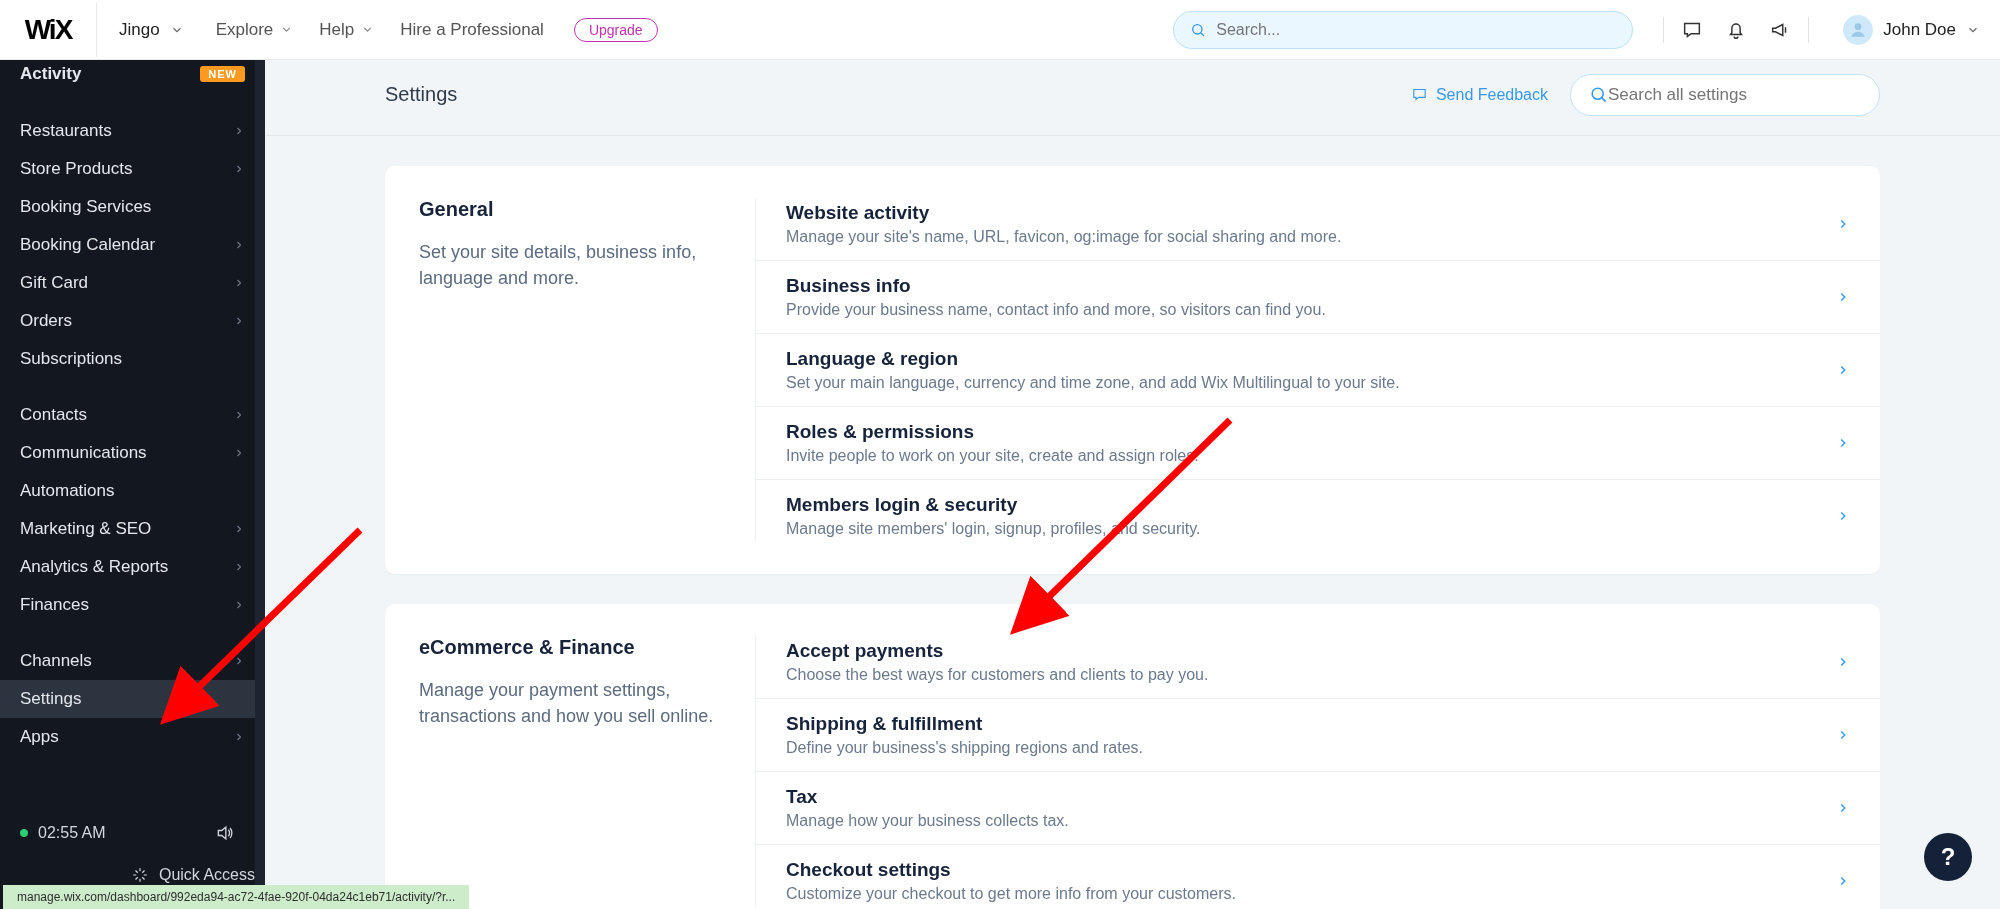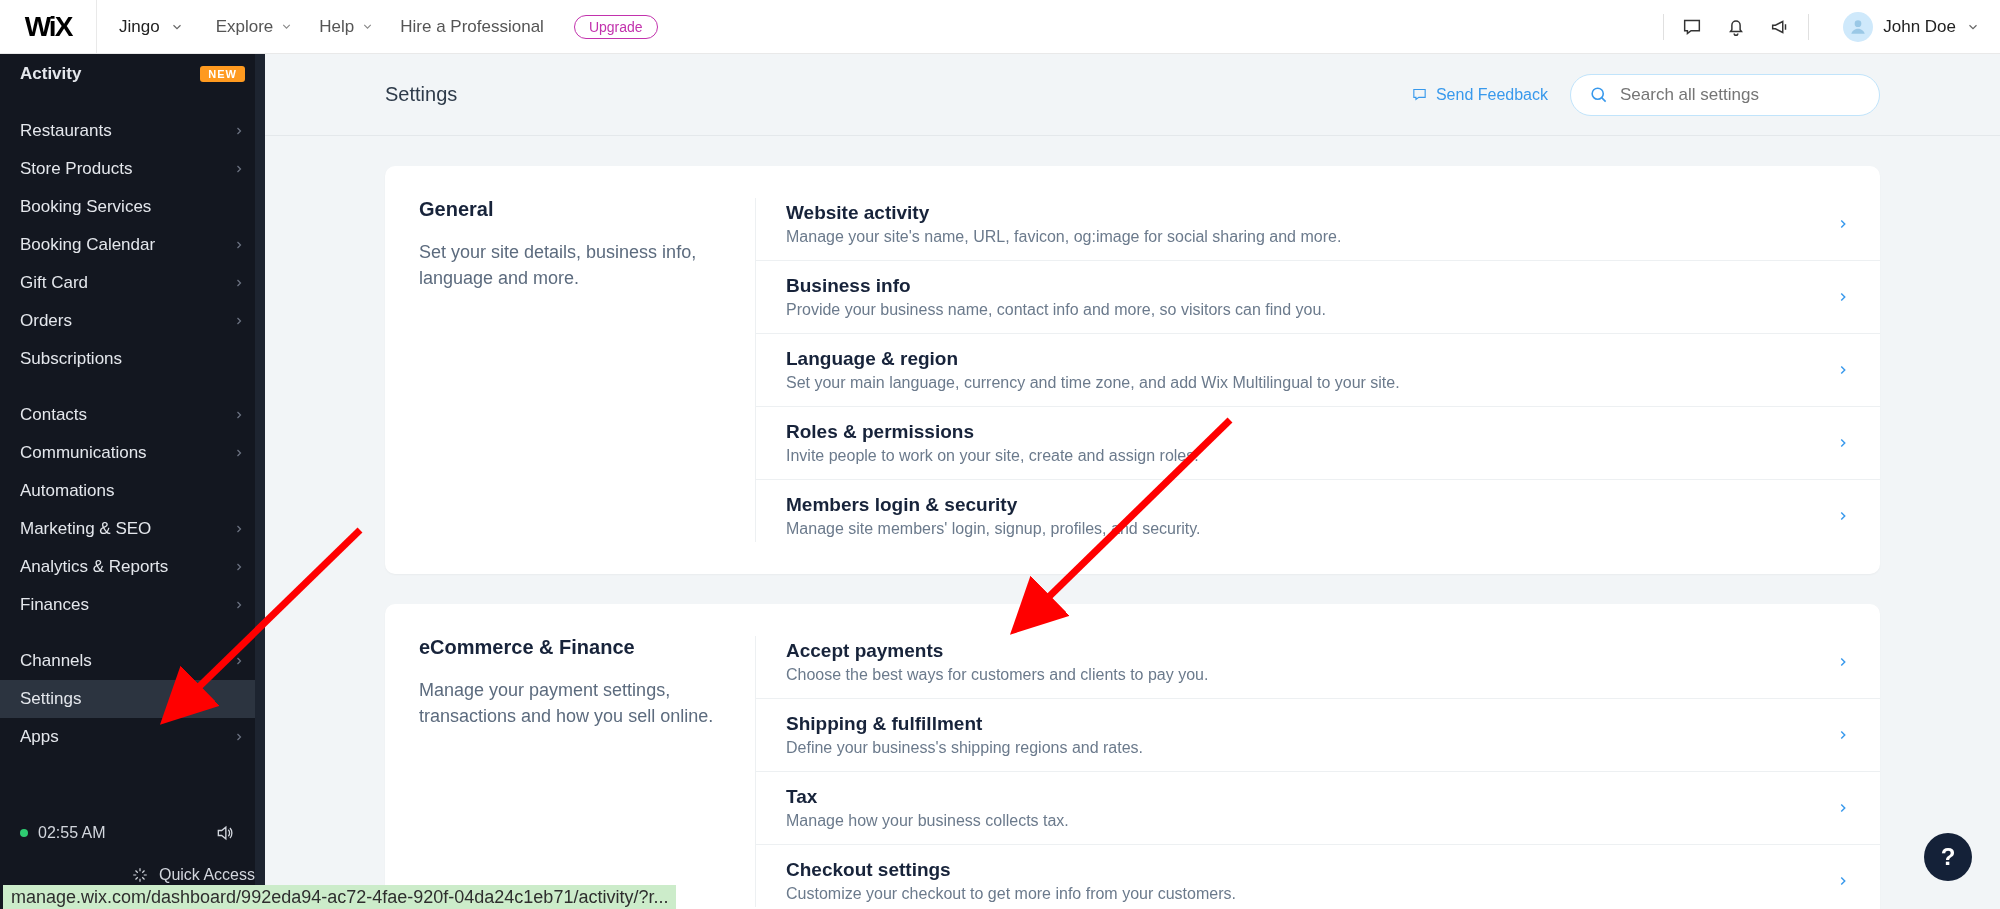--- a/index.html
+++ b/index.html
@@ -1,18 +1,18 @@
 <!DOCTYPE html>
 <html><head>
 <meta charset="utf-8">
 <style>
   *{box-sizing:border-box;margin:0;padding:0;font-family:"Helvetica Neue",Arial,sans-serif}
   body{background:#fff;width:2000px;height:909px;overflow:hidden;position:relative}
   
-  .topbar{height:54px;border-bottom:1px solid #e9e9e9;display:flex;align-items:center;position:relative;z-index:10;background:#fff}
+  .topbar{height:60px;border-bottom:1px solid #e9e9e9;display:flex;align-items:center;position:relative;z-index:10;background:#fff}
   .logo-box{width:97px;height:54px;display:flex;align-items:center;justify-content:center;font-family:Arial,sans-serif;font-weight:900;font-size:28px;letter-spacing:-2px;color:#000;border-right:1px solid #e9e9e9}
   .site-switch{display:flex;align-items:center;gap:10px;padding:0 22px;font-size:17px;color:#222;cursor:pointer}
   .site-switch svg{width:14px;height:14px;stroke:#666}
   .tmenu{display:flex;align-items:center;gap:26px;padding-left:10px}
   .tmenu-item{display:flex;align-items:center;gap:7px;font-size:17px;color:#555;cursor:pointer}
   .tmenu-item svg{width:13px;height:13px;stroke:#888}
   .upgrade{border:1.5px solid #c232ad;color:#c232ad;border-radius:14px;padding:3px 14px;font-size:14px;font-weight:500;cursor:pointer;margin-left:4px}
   .spacer{flex:1}
   .top-search{width:460px;height:38px;border:1px solid #bde1f3;background:#eaf7fe;border-radius:19px;display:flex;align-items:center;gap:10px;padding:0 16px;margin-right:24px}
   .top-search input{flex:1;border:none;outline:none;background:transparent;font-size:16px;color:#666}
@@ -32,29 +32,29 @@
   .sb-row.head .badge{background:#ff9a1f;color:#fff;font-size:11px;font-weight:700;letter-spacing:1px;border-radius:3px;padding:2px 8px}
   .sb-row .chev{width:12px;height:12px;stroke:#6b7280}
   .sb-row.active{background:#2c3440}
   .sb-sep{height:18px}
   .sb-footer{position:absolute;left:0;right:10px;bottom:56px;height:40px;display:flex;align-items:center;justify-content:space-between;padding:0 20px;font-size:16px;color:#d2d6dd}
   .sb-footer .dot{width:8px;height:8px;border-radius:50%;background:#2ecc71}
   .sb-footer .left{display:flex;align-items:center;gap:10px}
   .sb-footer .vol{width:20px;height:20px;stroke:#d2d6dd;fill:none}
   .sb-qa{position:absolute;left:0;right:10px;bottom:14px;height:40px;display:flex;align-items:center;justify-content:flex-end;gap:10px;font-size:16px;color:#d2d6dd;cursor:pointer}
   .sb-qa svg{width:18px;height:18px;stroke:#d2d6dd;fill:none}
-  .urlbar{position:absolute;left:3px;bottom:0;height:24px;background:#ccecca;color:#2e2e2e;font-size:18px;padding:2px 8px;font-family:Arial;display:flex;align-items:center;z-index:6}
+  .urlbar{position:absolute;left:3px;bottom:0;height:24px;background:#ccecca;color:#2e2e2e;font-size:12px;padding:2px 14px;font-family:Arial;display:flex;align-items:center;z-index:6}
   
   .main{position:absolute;left:265px;right:0;top:54px;bottom:0;background:#f2f5f7;overflow:hidden}
   .sethdr{height:82px;display:flex;align-items:center;justify-content:space-between;padding:0 120px;border-bottom:1px solid #e4e8eb}
   .sethdr h2{font-size:20px;color:#2e3b4a;font-weight:500}
   .sethdr .right{display:flex;align-items:center;gap:22px}
   .feedback{color:#3899ec;font-size:16px;display:flex;align-items:center;gap:8px;cursor:pointer}
   .feedback svg{width:17px;height:17px;stroke:#3899ec;fill:none}
-  .set-search{width:310px;height:42px;border:1px solid #c1e4fb;border-radius:21px;display:flex;align-items:center;gap:12px;padding:0 18px;background:#fff}
+  .set-search{width:310px;height:42px;border:1px solid #c1e4fb;border-radius:21px;display:flex;align-items:center;padding:0 18px;background:#fff}
   .set-search input{flex:1;border:none;outline:none;font-size:17px;color:#555}
   .set-search svg{width:19px;height:19px;stroke:#3899ec;fill:none;stroke-width:2}
   .content{padding:30px 120px}
   .card{background:#fff;border-radius:10px;box-shadow:0 1px 2px rgba(0,0,0,0.04);display:flex;padding:32px 0;margin-bottom:30px}
   .card-left{width:370px;padding:0 34px}
   .card-left h3{font-size:20px;color:#17233a;font-weight:600;margin-bottom:18px}
   .card-left p{font-size:18px;color:#5c6b7e;line-height:1.45;max-width:300px}
   .card-right{flex:1;border-left:1px solid #edf0f2}
   .setting-row{padding:14px 30px;border-bottom:1px solid #edf0f2;display:flex;align-items:center;justify-content:space-between;cursor:pointer}
   .setting-row:first-child{padding-top:4px}
@@ -90,20 +90,27 @@
       <svg viewBox="0 0 24 24" fill="none" stroke-width="2">
           <path d="M6 9l6 6 6-6"></path>
         </svg>
     </div>
     <div class="tmenu-item">
       <span>Hire a Professional</span>
     </div>
     <div class="upgrade">Upgrade</div>
   </div>
   <div class="spacer"></div>
+  <div class="top-search">
+    <svg class="sicon" viewBox="0 0 24 24" stroke-width="2">
+        <circle cx="11" cy="11" r="7"></circle>
+        <path d="M21 21l-5-5"></path>
+      </svg>
+    <input placeholder="Search..." style="">
+  </div>
   <div class="vsep"></div>
   <div class="hdr-icon">
       <svg viewBox="0 0 24 24">
         <path d="M4 5h16v11H11l-4 3v-3H4z"></path>
       </svg>
     </div>
   <div class="hdr-icon">
       <svg viewBox="0 0 24 24">
         <path d="M6 17h12l-1.5-2V10a4.5 4.5 0 0 0-9 0v5L6 17zM10 19a2 2 0 0 0 4 0"></path>
       </svg>

